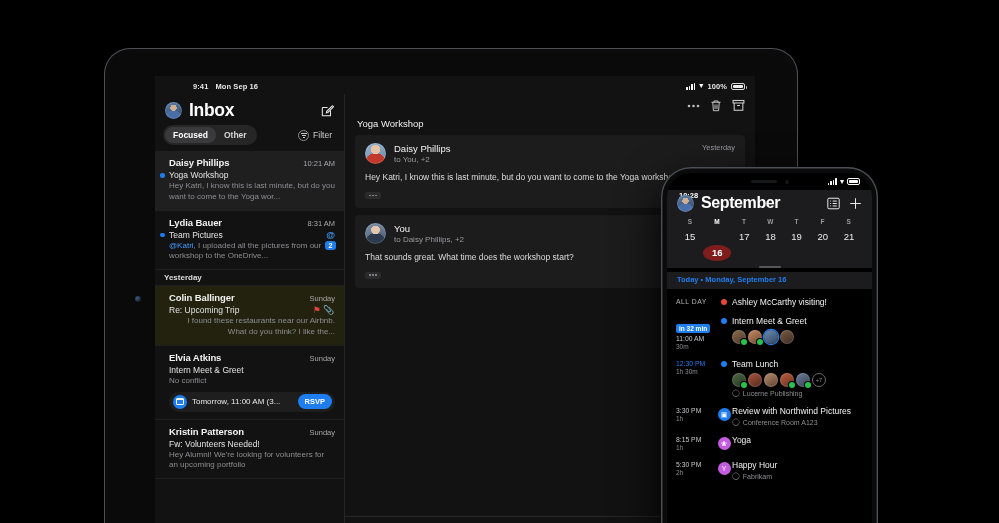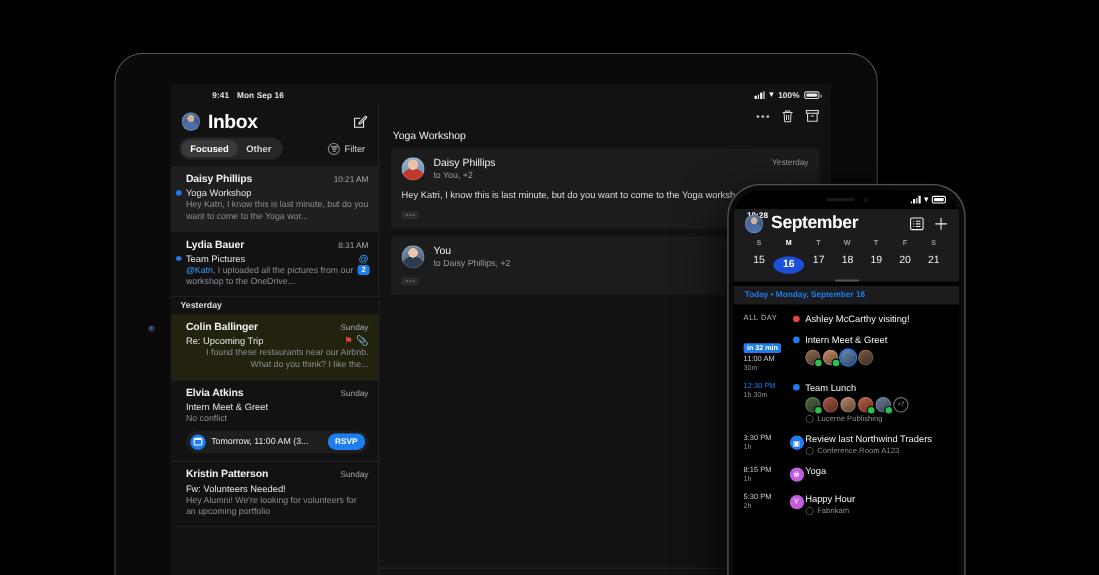--- a/index.html
+++ b/index.html
@@ -157,21 +157,21 @@
 
   .p-header { background:#1c1c1e; padding:4px 10px 0 10px; }
   .p-headrow { display:flex; align-items:center; }
   .p-title { font-size:16px; font-weight:700; color:#fff; margin-left:7px; letter-spacing:-.4px;}
   .p-actions { margin-left:auto; display:flex; align-items:center; gap:9px; color:#f0f0f0;}
   .week { display:flex; margin-top:6px; }
   .wd { flex:1; text-align:center; }
   .wd .lbl { font-size:6.5px; color:#9a9a9f; font-weight:700; letter-spacing:.4px;}
   .wd.cur .lbl { color:#fff; }
   .wd .num { font-size:9.5px; color:#ececec; margin-top:4px; height:16px; line-height:16px;}
-  .wd .num.today { background:#1d4ed8; color:#fff; border-radius:50%; width:28px; margin:8px auto 0 auto; font-weight:600;}
+  .wd .num.today { background:#7f1d1d; color:#fff; border-radius:50%; width:28px; margin:20px auto 0 auto; font-weight:600;}
   .grabber { width:22px; height:2px; background:#55565a; border-radius:2px; margin:5px auto 4px auto;}
   .todayline { background:#1c1c1e; padding:3px 14px 5px 10px; font-size:7.5px; color:#1e7ef0; font-weight:600;}
 
   .agenda { background:#000; padding:3px 0 0 0; }
   .ev { display:flex; padding:5px 9px 4px 9px; }
   .ev .tcol { width:40px; flex:none; text-align:left; padding-top:1px;}
   .ev .tcol .t1 { font-size:6.8px; color:#c7c7cc; }
   .ev .tcol .t1.allday { letter-spacing:.5px; color:#b7b7bc; }
   .ev .tcol .t1.blue { color:#1e7ef0; }
   .ev .tcol .t2 { font-size:6.5px; color:#8e8e93; margin-top:1px;}
@@ -375,20 +375,21 @@
 
               <div class="msg">
                 <div class="msg-top">
                   <span class="av y"></span>
                   <span class="msg-who">
                     <div class="msg-name">You</div>
                     <div class="msg-to">to Daisy Phillips, +2</div>
                   </span>
                   <span class="msg-date"></span>
                 </div>
+                <div class="msg-body">That sounds great. What time does the workshop start?</div>
                 <div class="dots">
                     <i></i>
                     <i></i>
                     <i></i>
                   </div>
               </div>
             </div>
 
             <div class="replybar">
               
@@ -537,21 +538,21 @@
 
         <div class="ev">
           <div class="tcol">
             <div class="t1">3:30 PM</div>
             <div class="t2">1h</div>
           </div>
           <div class="dcol">
               <span class="sqico" style="background:#1e7ef0">▣</span>
             </div>
           <div class="ccol">
-            <div class="ev-title">Review last Northwind Traders</div>
+            <div class="ev-title">Review with Northwind Pictures</div>
             <div class="ev-loc">
                 <span class="pin">◯</span>
                 <span>Conference Room A123</span>
               </div>
           </div>
         </div>
 
         <div class="ev">
           <div class="tcol">
             <div class="t1">8:15 PM</div>

